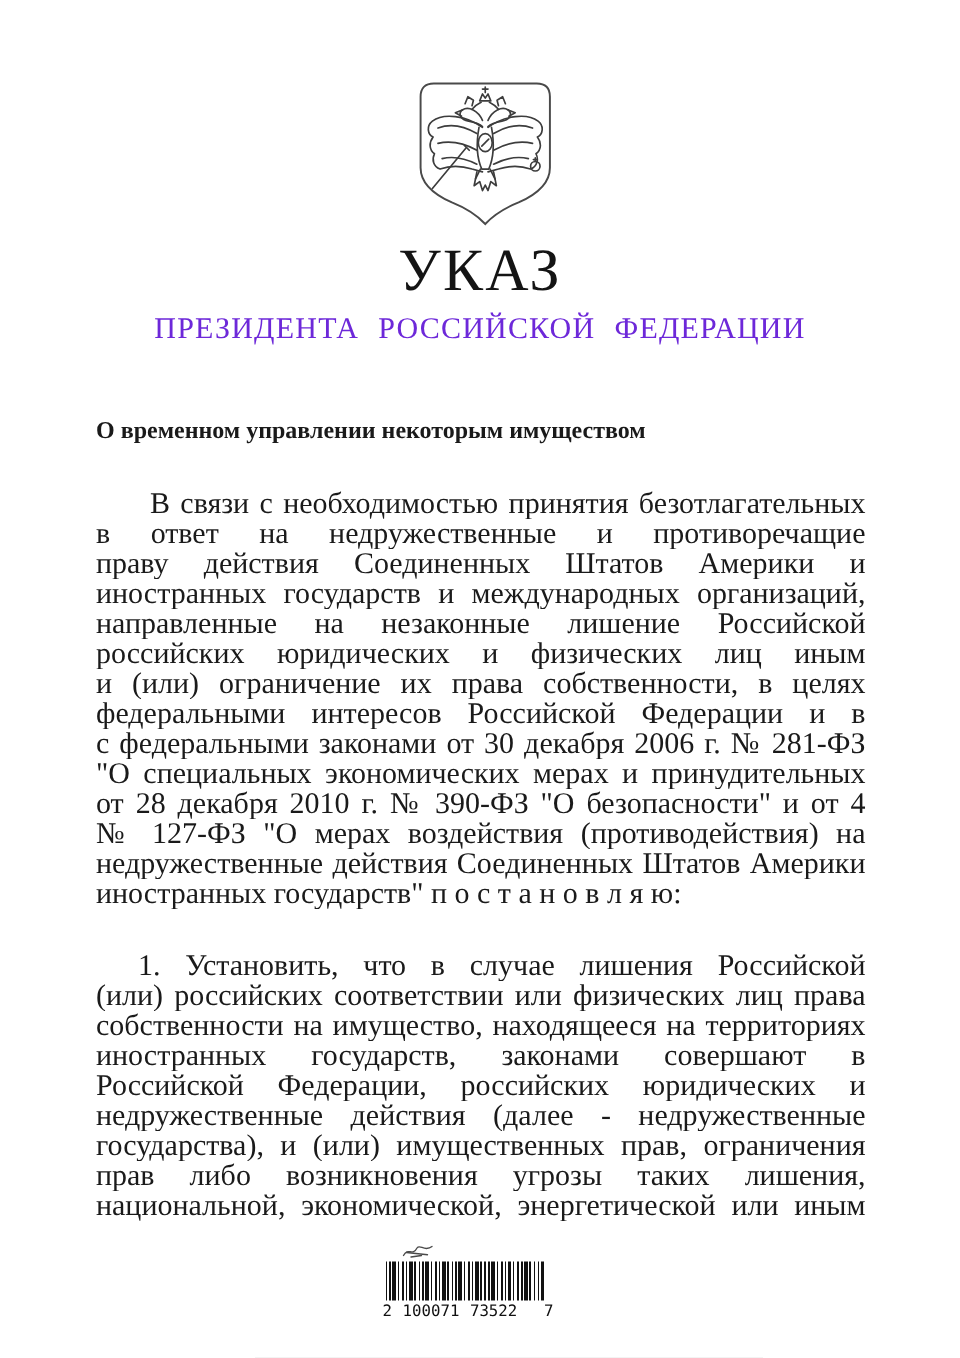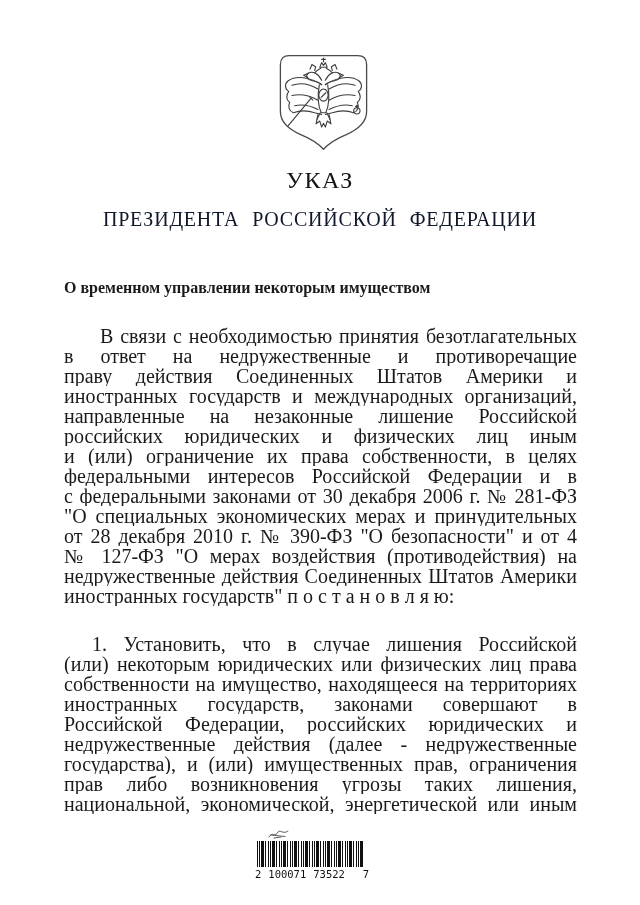--- a/index.html
+++ b/index.html
@@ -12,29 +12,29 @@
     font-family: "Liberation Serif", "DejaVu Serif", serif;
     overflow: hidden;
   }
   .emblem {
     position: absolute; left: 279px; top: 54px;
     width: 89px; height: 97px;
   }
   .title {
     position: absolute; top: 163px; left: 0; width: 640px;
     text-align: center;
-    font-size: 24px; line-height: 34px; letter-spacing: 1.5px;
+    font-size: 40px; line-height: 34px; letter-spacing: 1.5px;
     color: #141414;
   }
   .subtitle {
     position: absolute; top: 208px; left: 0; width: 640px;
     text-align: center;
     font-size: 20px; line-height: 22px;
     letter-spacing: 0.8px; word-spacing: 7px;
-    color: #0f172a;
+    color: #6d28d9;
   }
   .doc-heading {
     position: absolute; top: 278px; left: 64px; width: 513px;
     text-align: left;
     font-weight: bold;
     font-size: 16px; line-height: 19px;
   }
   .body-text {
     position: absolute; top: 326px; left: 64px; width: 513px;
     font-size: 20px; line-height: 20px;
@@ -140,21 +140,21 @@
     <div class="line">российских юридических и физических лиц иным собственности</div>
     <div class="line">и (или) ограничение их права собственности, в целях защиты</div>
     <div class="line">федеральными интересов Российской Федерации и в соответствии</div>
     <div class="line">с федеральными законами от 30 декабря 2006 г. № 281-ФЗ</div>
     <div class="line">"О специальных экономических мерах и принудительных мерах",</div>
     <div class="line">от 28 декабря 2010 г. № 390-ФЗ "О безопасности" и от 4 июня 2018 г.</div>
     <div class="line">№ 127-ФЗ "О мерах воздействия (противодействия) на</div>
     <div class="line">недружественные действия Соединенных Штатов Америки и иных</div>
     <div class="line flush">иностранных государств" п о с т а н о в л я ю:</div>
     <div class="line indent2">1. Установить, что в случае лишения Российской Федерации и</div>
-    <div class="line">(или) некоторым юридических или физических лиц права</div>
+    <div class="line">(или) российских соответствии или физических лиц права</div>
     <div class="line">собственности на имущество, находящееся на территориях</div>
     <div class="line">иностранных государств, законами совершают в отношении</div>
     <div class="line">Российской Федерации, российских юридических и физических лиц</div>
     <div class="line">недружественные действия (далее - недружественные иностранные</div>
     <div class="line">государства), и (или) имущественных прав, ограничения указанных</div>
     <div class="line">прав либо возникновения угрозы таких лишения, ограничения, угрозы</div>
     <div class="line">национальной, экономической, энергетической или иным видам</div>
   </div>
 
   <div class="barcode-block">

